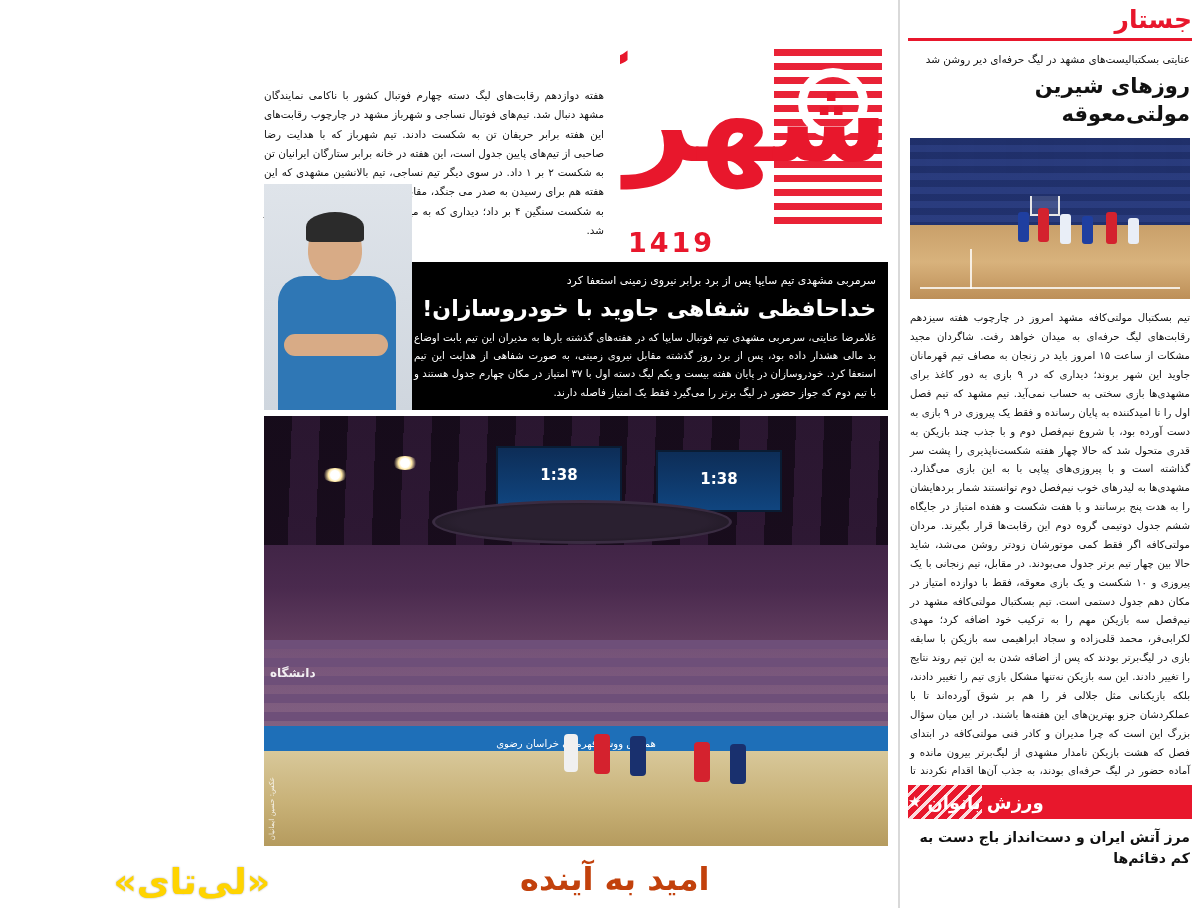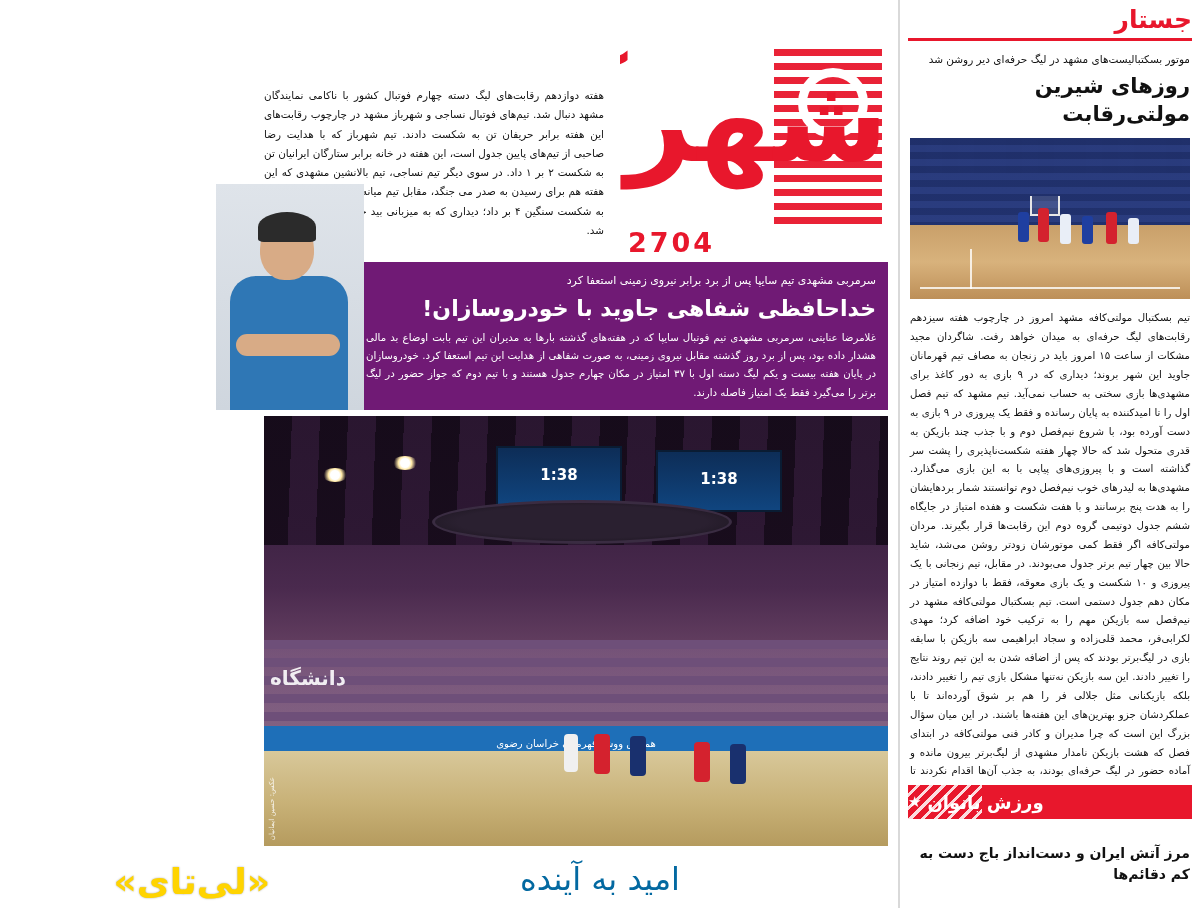--- a/index.html
+++ b/index.html
@@ -96,21 +96,21 @@
   .banovan-bar .bstripe {
     position: absolute; left: 0; top: 0; bottom: 0; width: 74px;
     background: repeating-linear-gradient(135deg,#e8172c 0 6px,#ffffff 6px 9px);
     opacity: .85;
   }
   .banovan-bar .blabel {
     color: #fff; font-size: 18px; font-weight: bold; z-index: 2;
   }
   .banovan-bar .bicon { color: #fff; font-size: 15px; margin-right: 6px; z-index: 2; }
   .banovan-sub {
-    padding: 24px 10px 0 10px; text-align: right;
+    padding: 8px 10px 0 10px; text-align: right;
     font-size: 14px; font-weight: bold; color: #111; line-height: 1.5;
   }
 
   
   .v-sep {
     position: absolute; top: 0; bottom: 0; width: 2px; background: #d9d9d9;
   }
 
   
   .masthead {
@@ -180,22 +180,22 @@
   .lead h1 {
     font-size: 23px; font-weight: bold; color: #111; text-align: right;
     line-height: 1.4; margin-bottom: 10px;
   }
   .lead p {
     font-size: 10.4px; line-height: 1.85; text-align: justify; color: #111;
   }
 
   
   .bluebox {
-    position: absolute; top: 262px; right: 312px; width: 672px; height: 148px;
-    background: #701a75;
+    position: absolute; top: 262px; right: 312px; width: 624px; height: 148px;
+    background: #000000;
     color: #fff;
     margin-left: 28px;
   }
   .bluebox .inner { padding: 10px 12px 10px 150px; }
   .bluebox .kicker { font-size: 11px; text-align: right; line-height: 1.6; }
   .bluebox h2 {
     font-size: 22px; font-weight: bold; text-align: right; margin: 6px 0 8px 0;
   }
   .bluebox p {
     font-size: 10.2px; line-height: 1.8; text-align: justify; color: #fff;
@@ -278,62 +278,62 @@
   }
   .mp-fighter.b { background: #19306e; }
   .mp-ref { position: absolute; width: 14px; height: 38px; background: #f0f0f0; border-radius: 4px; }
   .mp-credit {
     position: absolute; left: 4px; bottom: 6px;
     color: #fff; font-size: 7px; opacity: .85;
     writing-mode: vertical-rl; transform: rotate(180deg);
   }
   .mp-lefttext {
     position: absolute; left: 6px; top: 250px;
-    color: #fff; font-size: 20px; font-weight: bold; opacity: .9;
+    color: #fff; font-size: 12px; font-weight: bold; opacity: .9;
   }
 
   
   .bottom-head {
     position: absolute; right: 312px; bottom: 0; width: 624px; height: 72px;
     background: transparent;
     display: flex; flex-direction: column; align-items: flex-end;
     justify-content: center; padding-right: 10px;
   }
   .bh-kicker {
     font-size: 13.5px; font-weight: bold; color: #111; text-align: right;
     line-height: 1.5;
   }
   .bh-yellow {
     position: absolute; right: 366px; bottom: 2px;
     font-size: 36px; font-weight: bold; color: #ffd400;
     text-shadow: 0 0 2px rgba(0,0,0,.35);
   }
   .bh-left-title {
     position: absolute; left: 4px; bottom: 4px;
-    font-size: 32px; font-weight: normal; color: #0369a1;
+    font-size: 32px; font-weight: bold; color: #c2410c;
   }
 
   
   .left-gutter {
     position: absolute; left: 0; top: 0; width: 10px; height: 908px; background: #fff;
   }
 </style>
 </head>
 <body>
 
 <div class="page">
 
   <div class="side-col">
     <div class="side-head">
       <span class="jostar">جستار</span>
     </div>
     <div class="side-rule"></div>
 
-    <div class="side-kicker">موتور بسکتبالیست‌های مشهد در لیگ حرفه‌ای دیر روشن شد</div>
-    <div class="side-title">روزهای شیرین مولتی‌رقابت</div>
+    <div class="side-kicker">عنایتی بسکتبالیست‌های مشهد در لیگ حرفه‌ای دیر روشن شد</div>
+    <div class="side-title">روزهای شیرین مولتی‌معوقه</div>
 
     <div class="side-photo">
       <div class="roof"></div>
       <div class="stand"></div>
       <div class="court-floor"></div>
       <div class="court-line" style="left:10px;right:10px;bottom:10px;height:2px;"></div>
       <div class="court-line" style="left:60px;width:2px;bottom:10px;height:40px;"></div>
       <div class="hoop" style="left:120px;top:58px;"></div>
       <div class="player blue" style="left:108px;top:74px;width:11px;height:30px;"></div>
       <div class="player" style="left:128px;top:70px;width:11px;height:34px;"></div>
@@ -353,21 +353,21 @@
     <div class="banovan-sub">مرز آتش ایران و دست‌انداز باج دست به کم دقائم‌ها</div>
   </div>
 
   <div class="v-sep" style="right:300px;"></div>
 
   <div class="masthead">
     <div class="logo-box">
       <div class="logo-mark"></div>
       <div class="logo-mark-in"></div>
       <div class="logo-script">شهرآرا</div>
-      <div class="issue-no">2704</div>
+      <div class="issue-no">1419</div>
     </div>
     <div class="date-strip">
       <div class="date-red">
         <span class="dow">۳ شنبه</span>
         <span class="daynum">۱۰</span>
       </div>
       <div class="date-rest">
         <span>۲۱ بهمن ۱۴۰۴</span>
         <span>۲۱ شعبان ۱۴۴۷</span>
         <span>02 26</span>

